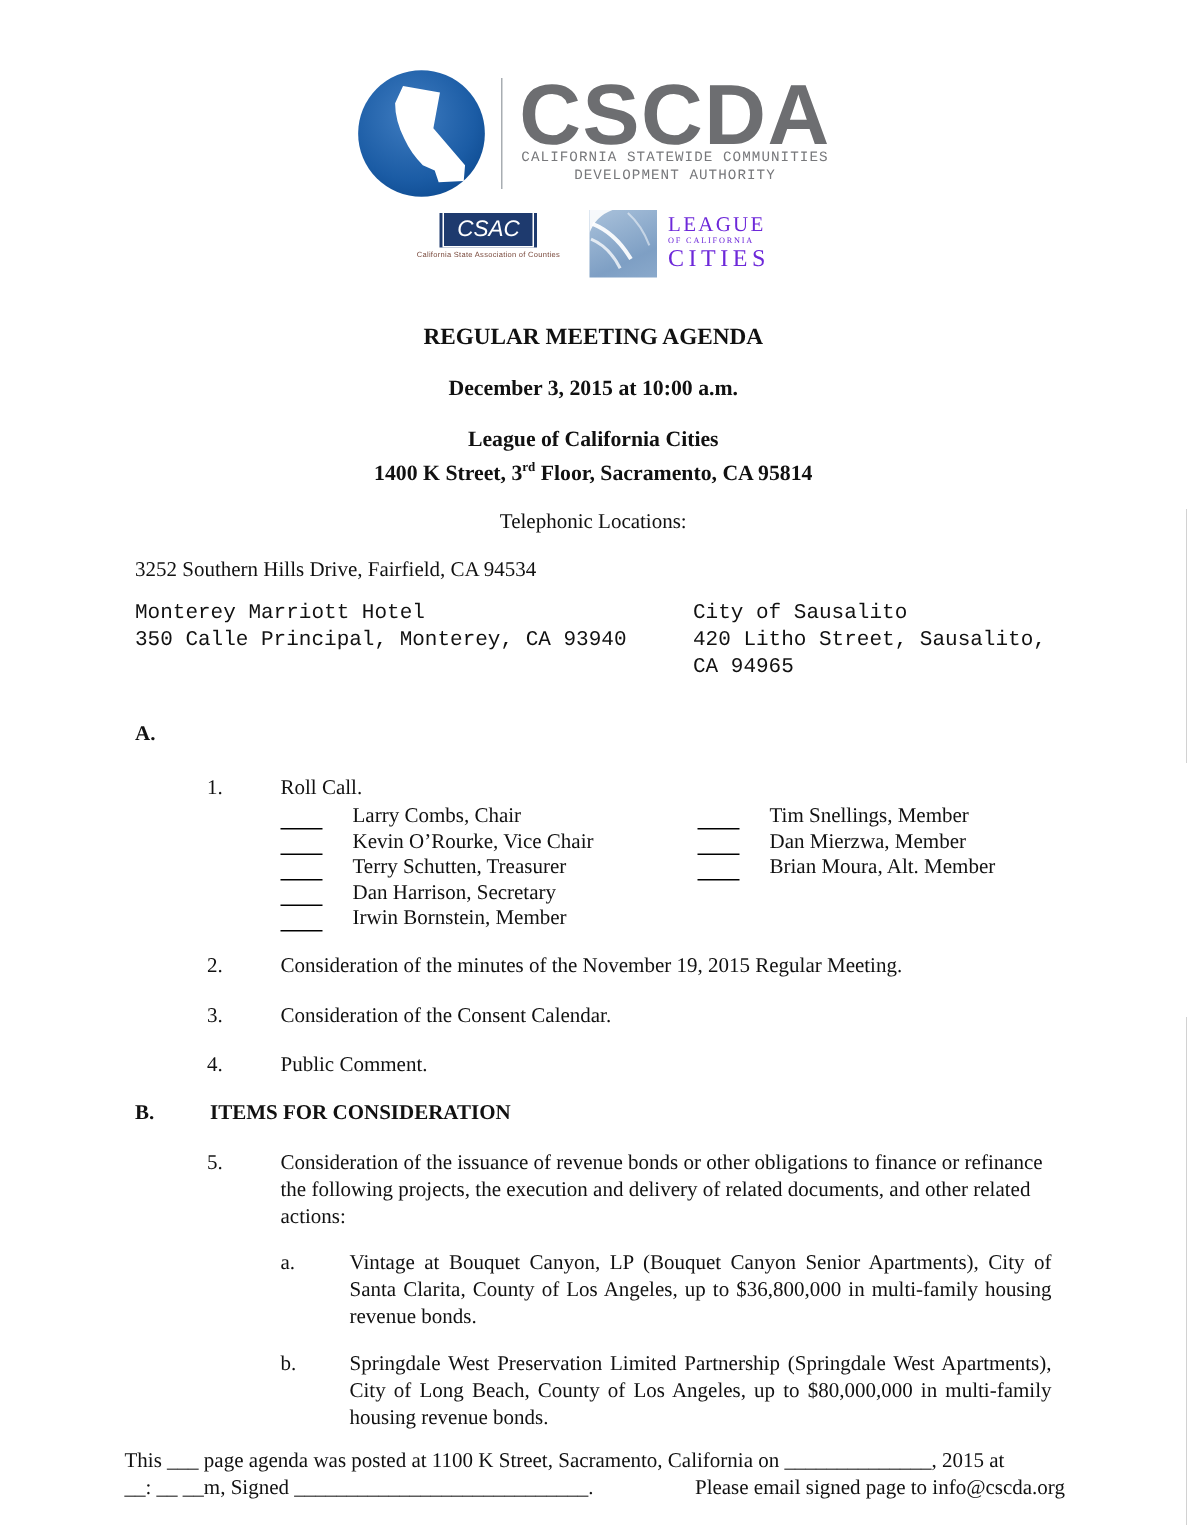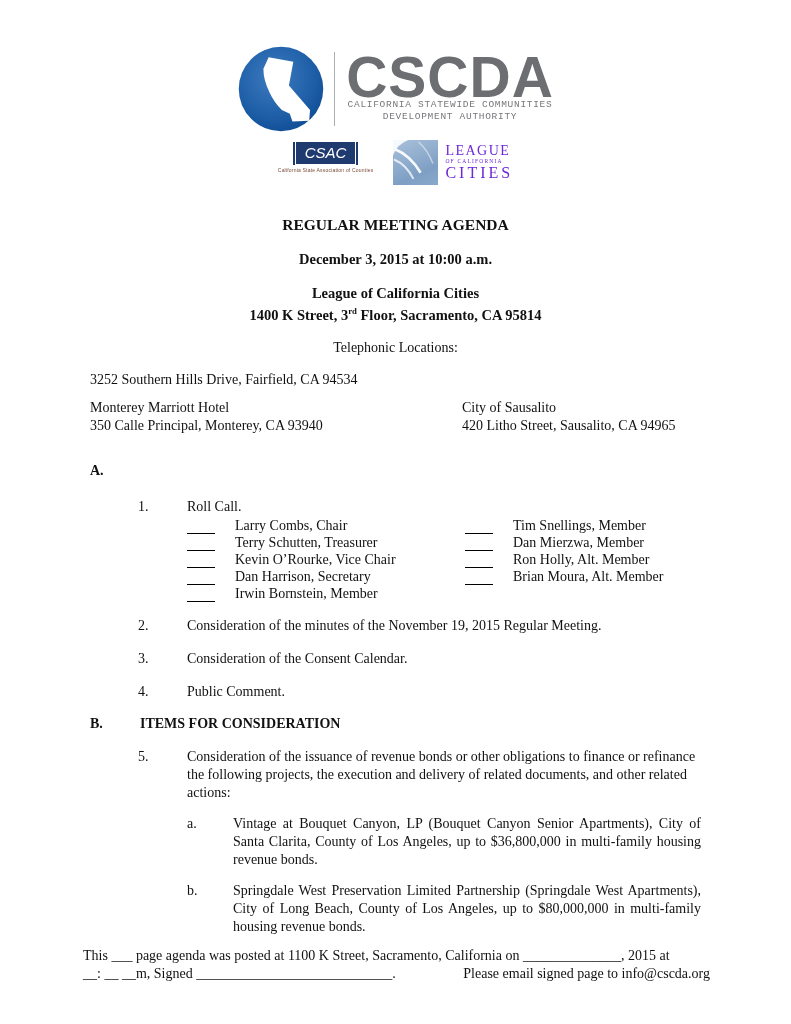--- a/index.html
+++ b/index.html
@@ -45,21 +45,21 @@
   .datetime { margin-top:16px; font-size:14.5px; }
   .venue { margin-top:16px; font-size:14.5px; }
   sup { font-size:60%; vertical-align:super; }
   .telephonic { margin-top:15px; }
 
   
   .addr-grid { margin:14px 0 0 90px; width:618px; }
   .addr-row { display:flex; }
   .addr-left { width:372px; flex-shrink:0; }
   .addr-right { flex:1; }
-  .addr-row + .addr-row { margin-top:10px; }
+  .addr-row + .addr-row { margin-top:10px;font-family:Liberation Mono, monospace; }
 
   
   .sec-head { display:flex; margin:27px 0 0 90px; font-weight:bold; }
   .sec-letter { width:50px; flex-shrink:0; }
   .item { display:flex; margin:15px 0 0 138px; }
   .item-num { width:49px; flex-shrink:0; }
   .item-text { width:515px; }
   .item-first { margin-top:18px; }
 
   
@@ -159,47 +159,43 @@
   </div>
 
   <div class="rollcall">
     <div class="rc-left">
       <div class="rc-row">
           <span class="rc-blank"></span>
           <span class="rc-name">Larry Combs, Chair</span>
         </div>
       <div class="rc-row">
           <span class="rc-blank"></span>
+          <span class="rc-name">Kevin O’Rourke, Vice Chair</span>
+        </div>
+      <div class="rc-row">
+          <span class="rc-blank"></span>
           <span class="rc-name">Terry Schutten, Treasurer</span>
         </div>
       <div class="rc-row">
           <span class="rc-blank"></span>
-          <span class="rc-name">Kevin O’Rourke, Vice Chair</span>
-        </div>
-      <div class="rc-row">
-          <span class="rc-blank"></span>
           <span class="rc-name">Dan Harrison, Secretary</span>
         </div>
       <div class="rc-row">
           <span class="rc-blank"></span>
           <span class="rc-name">Irwin Bornstein, Member</span>
         </div>
     </div>
     <div class="rc-right">
       <div class="rc-row">
           <span class="rc-blank"></span>
           <span class="rc-name">Tim Snellings, Member</span>
         </div>
       <div class="rc-row">
           <span class="rc-blank"></span>
           <span class="rc-name">Dan Mierzwa, Member</span>
-        </div>
-      <div class="rc-row">
-          <span class="rc-blank"></span>
-          <span class="rc-name">Ron Holly, Alt. Member</span>
         </div>
       <div class="rc-row">
           <span class="rc-blank"></span>
           <span class="rc-name">Brian Moura, Alt. Member</span>
         </div>
     </div>
   </div>
 
   <div class="item">
     <div class="item-num">2.</div>

